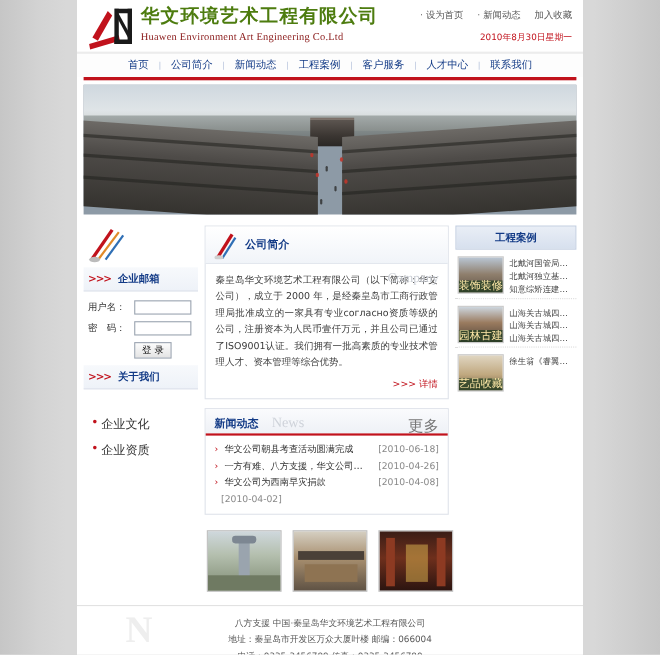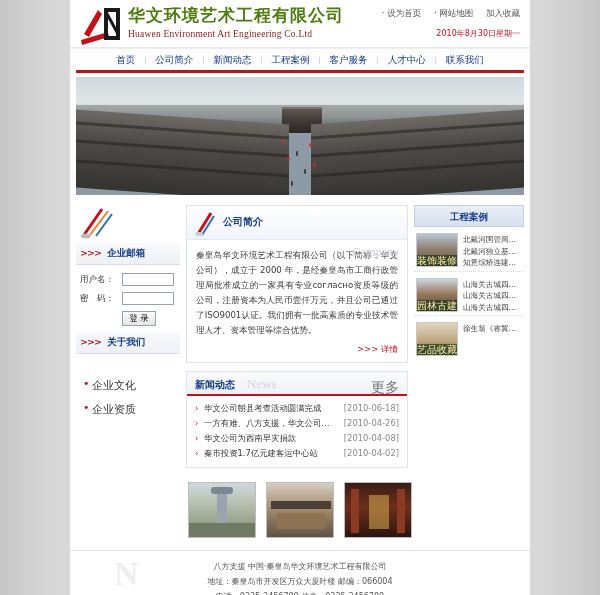--- a/index.html
+++ b/index.html
@@ -354,21 +354,21 @@
           <path d="M26 32 L42 32 L42 36 L26 36 Z" fill="#1a1a1a"></path>
           <path d="M28 8 L40 30" stroke="#1a1a1a" stroke-width="3" fill="none"></path>
         </svg>
       </div>
       <div class="logo-text">
         <div class="logo-cn">华文环境艺术工程有限公司</div>
         <div class="logo-en">Huawen Environment Art Engineering Co.Ltd</div>
       </div>
       <div class="header-links">
         <span>· 设为首页</span>
-        <span>· 网站地图</span>
+        <span>· 新闻动态</span>
         <span>加入收藏</span>
       </div>
       <div class="header-date">2010年8月30日星期一</div>
     </div>
 
     <div class="navbar">
       <span class="nav-item">首页</span>
       <span class="nav-sep">|</span>
       <span class="nav-item">公司简介</span>
       <span class="nav-sep">|</span>
@@ -476,21 +476,20 @@
             </div>
             <div class="news-item">
               <span class="txt">一方有难、八方支援，华文公司再次...</span>
               <span class="date">[2010-04-26]</span>
             </div>
             <div class="news-item">
               <span class="txt">华文公司为西南早灾捐款</span>
               <span class="date">[2010-04-08]</span>
             </div>
             <div class="news-item">
-              <span class="txt">秦市投资1.7亿元建客运中心站</span>
               <span class="date">[2010-04-02]</span>
             </div>
           </div>
         </div>
       </div>
 
       <div class="col-right">
         <div class="cases-head">工程案例</div>
 
         <div class="case-group">

